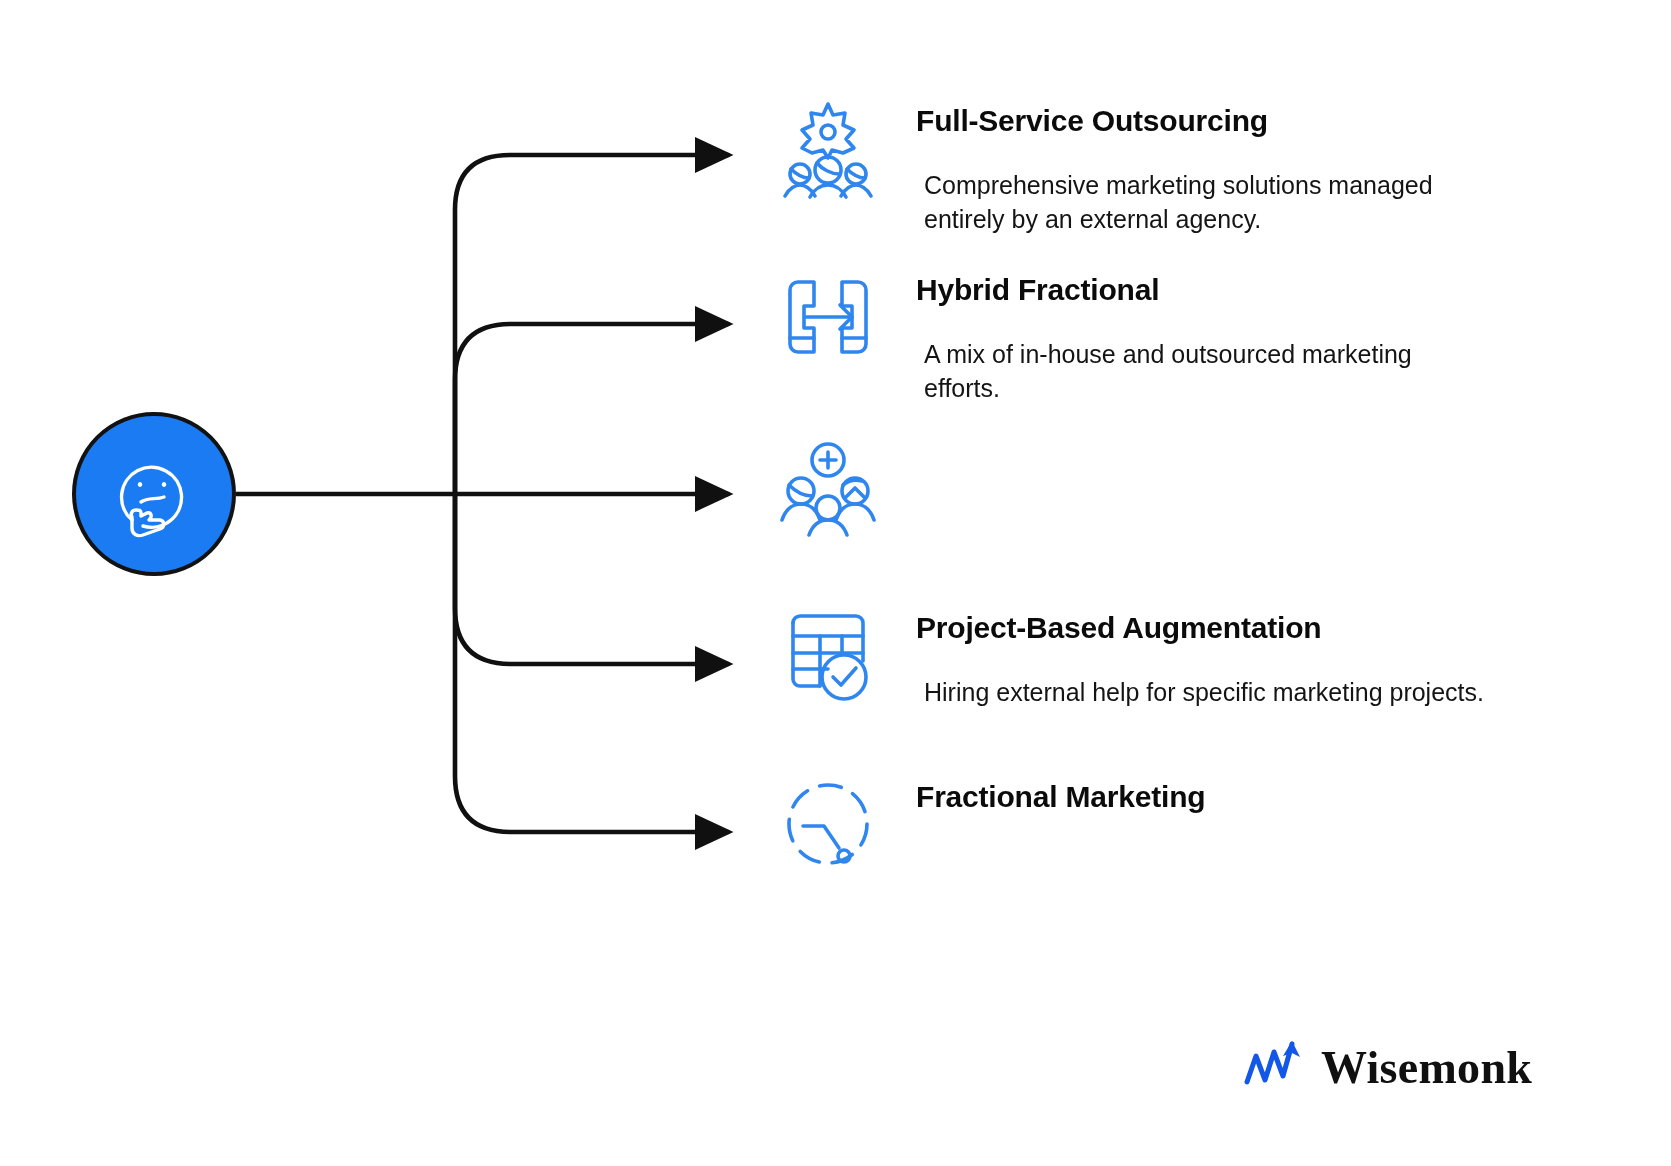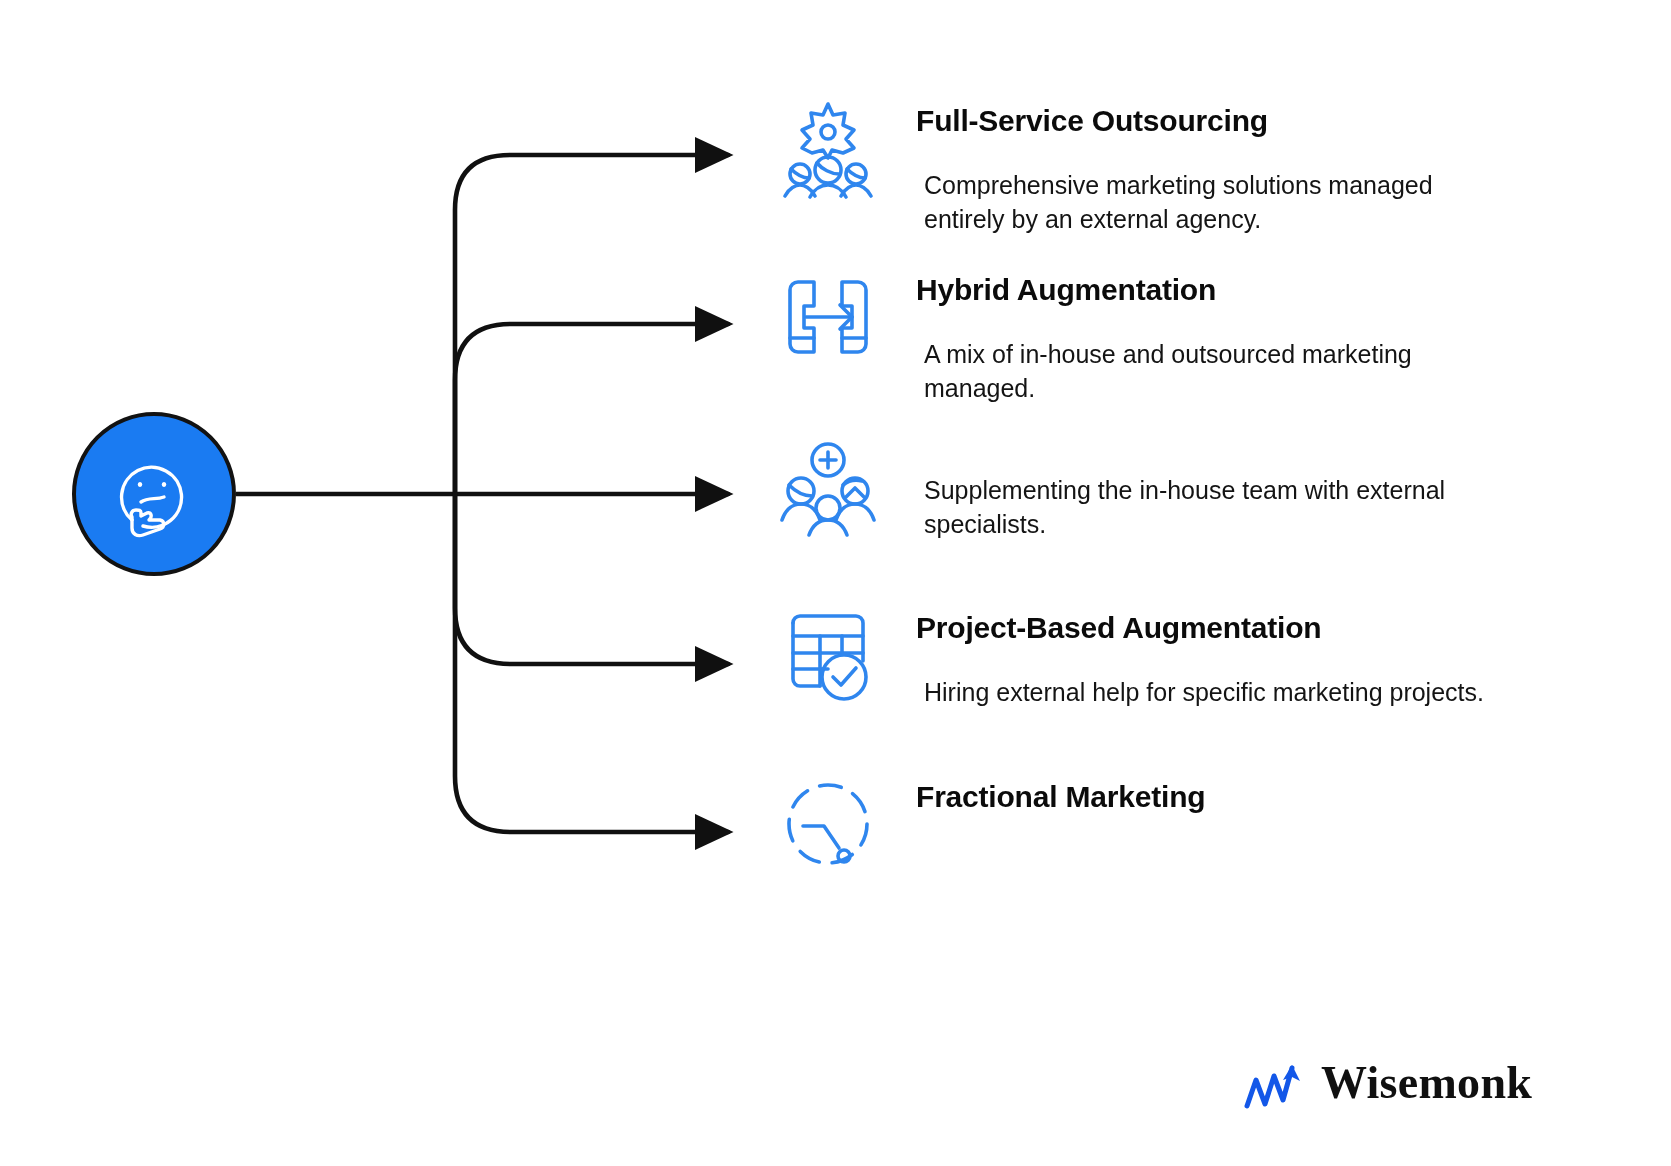--- a/index.html
+++ b/index.html
@@ -105,23 +105,23 @@
   #row-0 .branch-text { top: 8px; }
   #row-1 .branch-text { top: 8px; }
   #row-2 .branch-text { top: 8px; }
   #row-3 .branch-text { top: 8px; }
   #row-4 .branch-text { top: 8px; }
 
   
   #brand-logo {
     position: absolute;
     left: 1243px;
-    top: 1060px;
+    top: 1036px;
     display: flex;
-    align-items: flex-start;
+    align-items: center;
     gap: 14px;
   }
   #brand-logo .mark {
     width: 64px;
     height: 64px;
     display: block;
   }
   #brand-logo .wordmark {
     font-family: "Liberation Serif", serif;
     font-size: 46px;
@@ -217,22 +217,22 @@
 
         <path d="M66,17 L82,17 A8,8 0 0 1 90,25 L90,79 A8,8 0 0 1 82,87
                  L66,87 L66,63 L76,63 L76,41 L66,41 Z"></path>
         <path d="M66,73 L90,73"></path>
 
         <path d="M30,52 L76,52"></path>
         <path d="M64,40 L76,52 L64,64"></path>
       </g>
     </svg>
     <div class="branch-text">
-      <div class="branch-title">Hybrid Augmentation</div>
-      <div class="branch-desc">A mix of in-house and outsourced marketing managed.</div>
+      <div class="branch-title">Hybrid Fractional</div>
+      <div class="branch-desc">A mix of in-house and outsourced marketing efforts.</div>
     </div>
   </div>
 
   <div class="branch-row" id="row-2">
     <svg class="branch-icon" viewBox="0 0 104 104">
       <g fill="none" stroke="#2f86ee" stroke-width="3.6" stroke-linecap="round" stroke-linejoin="round">
 
         <circle cx="52" cy="26" r="16"></circle>
         <path d="M52,18 L52,34"></path>
         <path d="M44,26 L60,26"></path>
@@ -244,21 +244,20 @@
         <circle cx="79" cy="57" r="13"></circle>
         <path d="M67,51 C72,47 79,45 86,47"></path>
         <path d="M70,63 L79,54 L88,63"></path>
         <path d="M60,86 C64,74 72,70 79,70 C86,70 94,74 98,86"></path>
 
         <circle cx="52" cy="74" r="12"></circle>
         <path d="M33,101 C37,90 44,86 52,86 C60,86 67,90 71,101"></path>
       </g>
     </svg>
     <div class="branch-text">
-      <div class="branch-desc">Supplementing the in-house team with external specialists.</div>
     </div>
   </div>
 
   <div class="branch-row" id="row-3">
     <svg class="branch-icon" viewBox="0 0 104 104">
       <g fill="none" stroke="#2f86ee" stroke-width="3.6" stroke-linecap="round" stroke-linejoin="round">
 
         <path d="M17,20 A7,7 0 0 1 24,13 L80,13 A7,7 0 0 1 87,20 L87,58"></path>
         <path d="M17,20 L17,76 A7,7 0 0 0 24,83 L44,83"></path>
 

